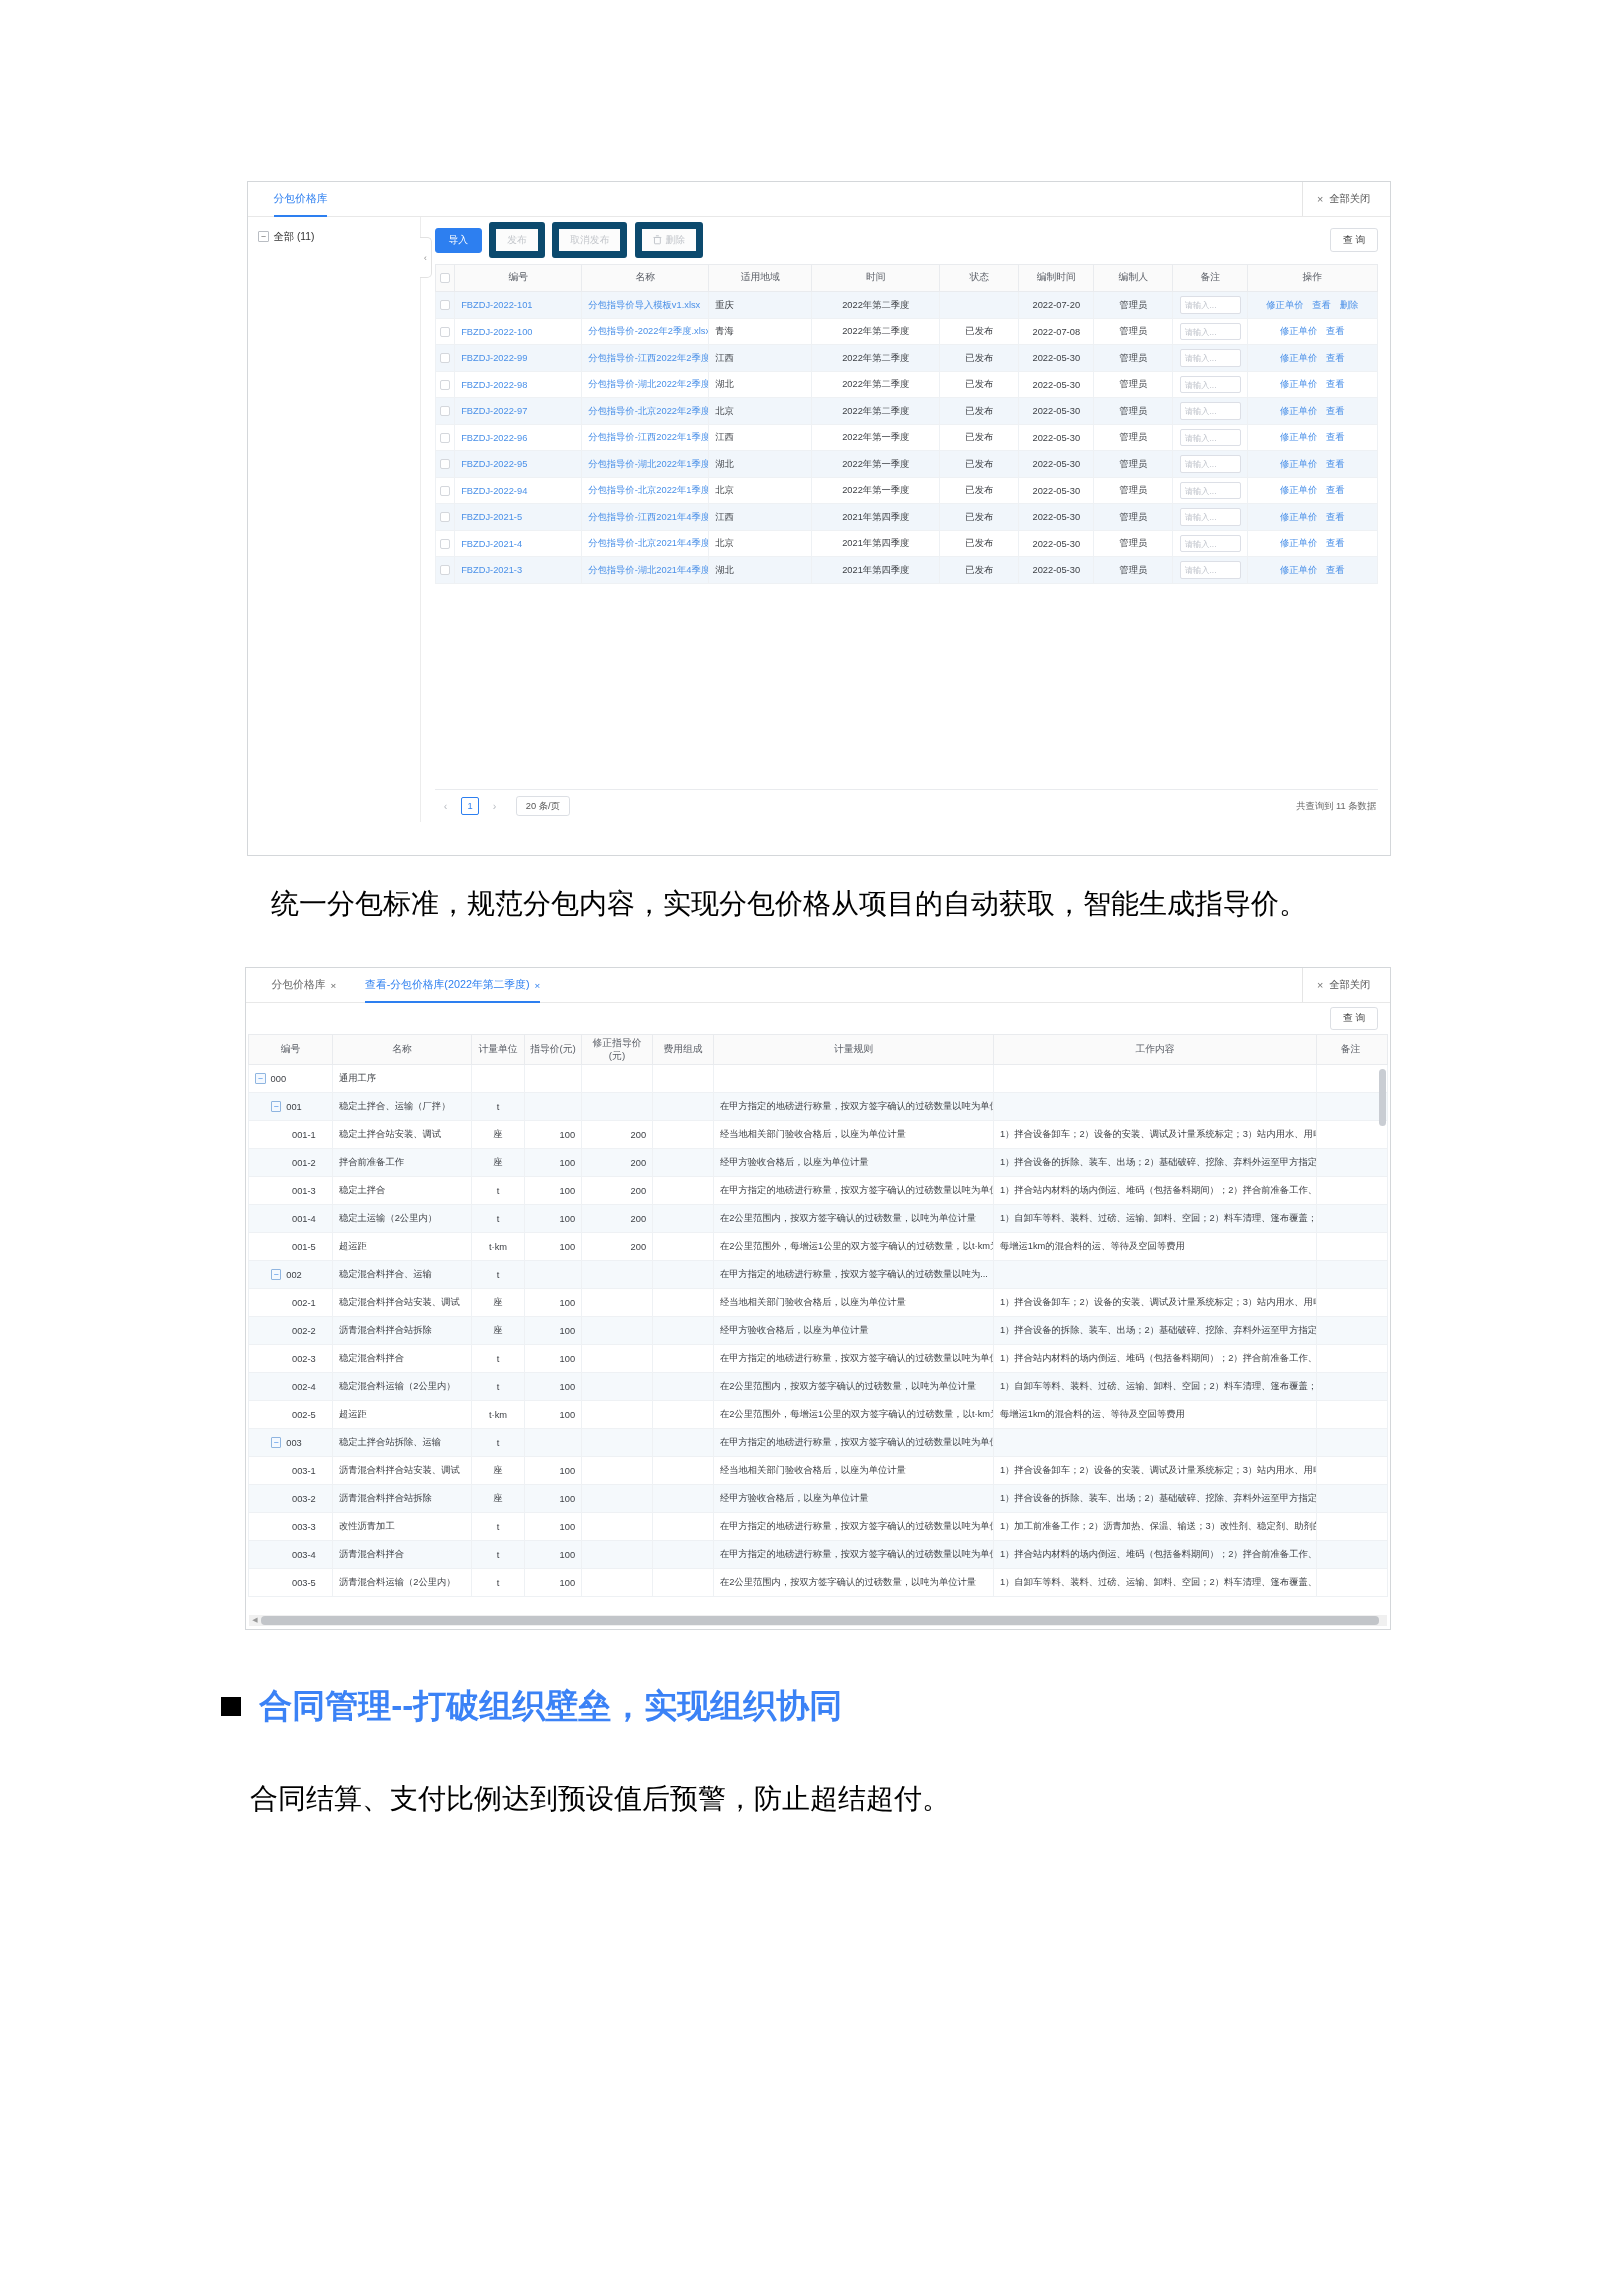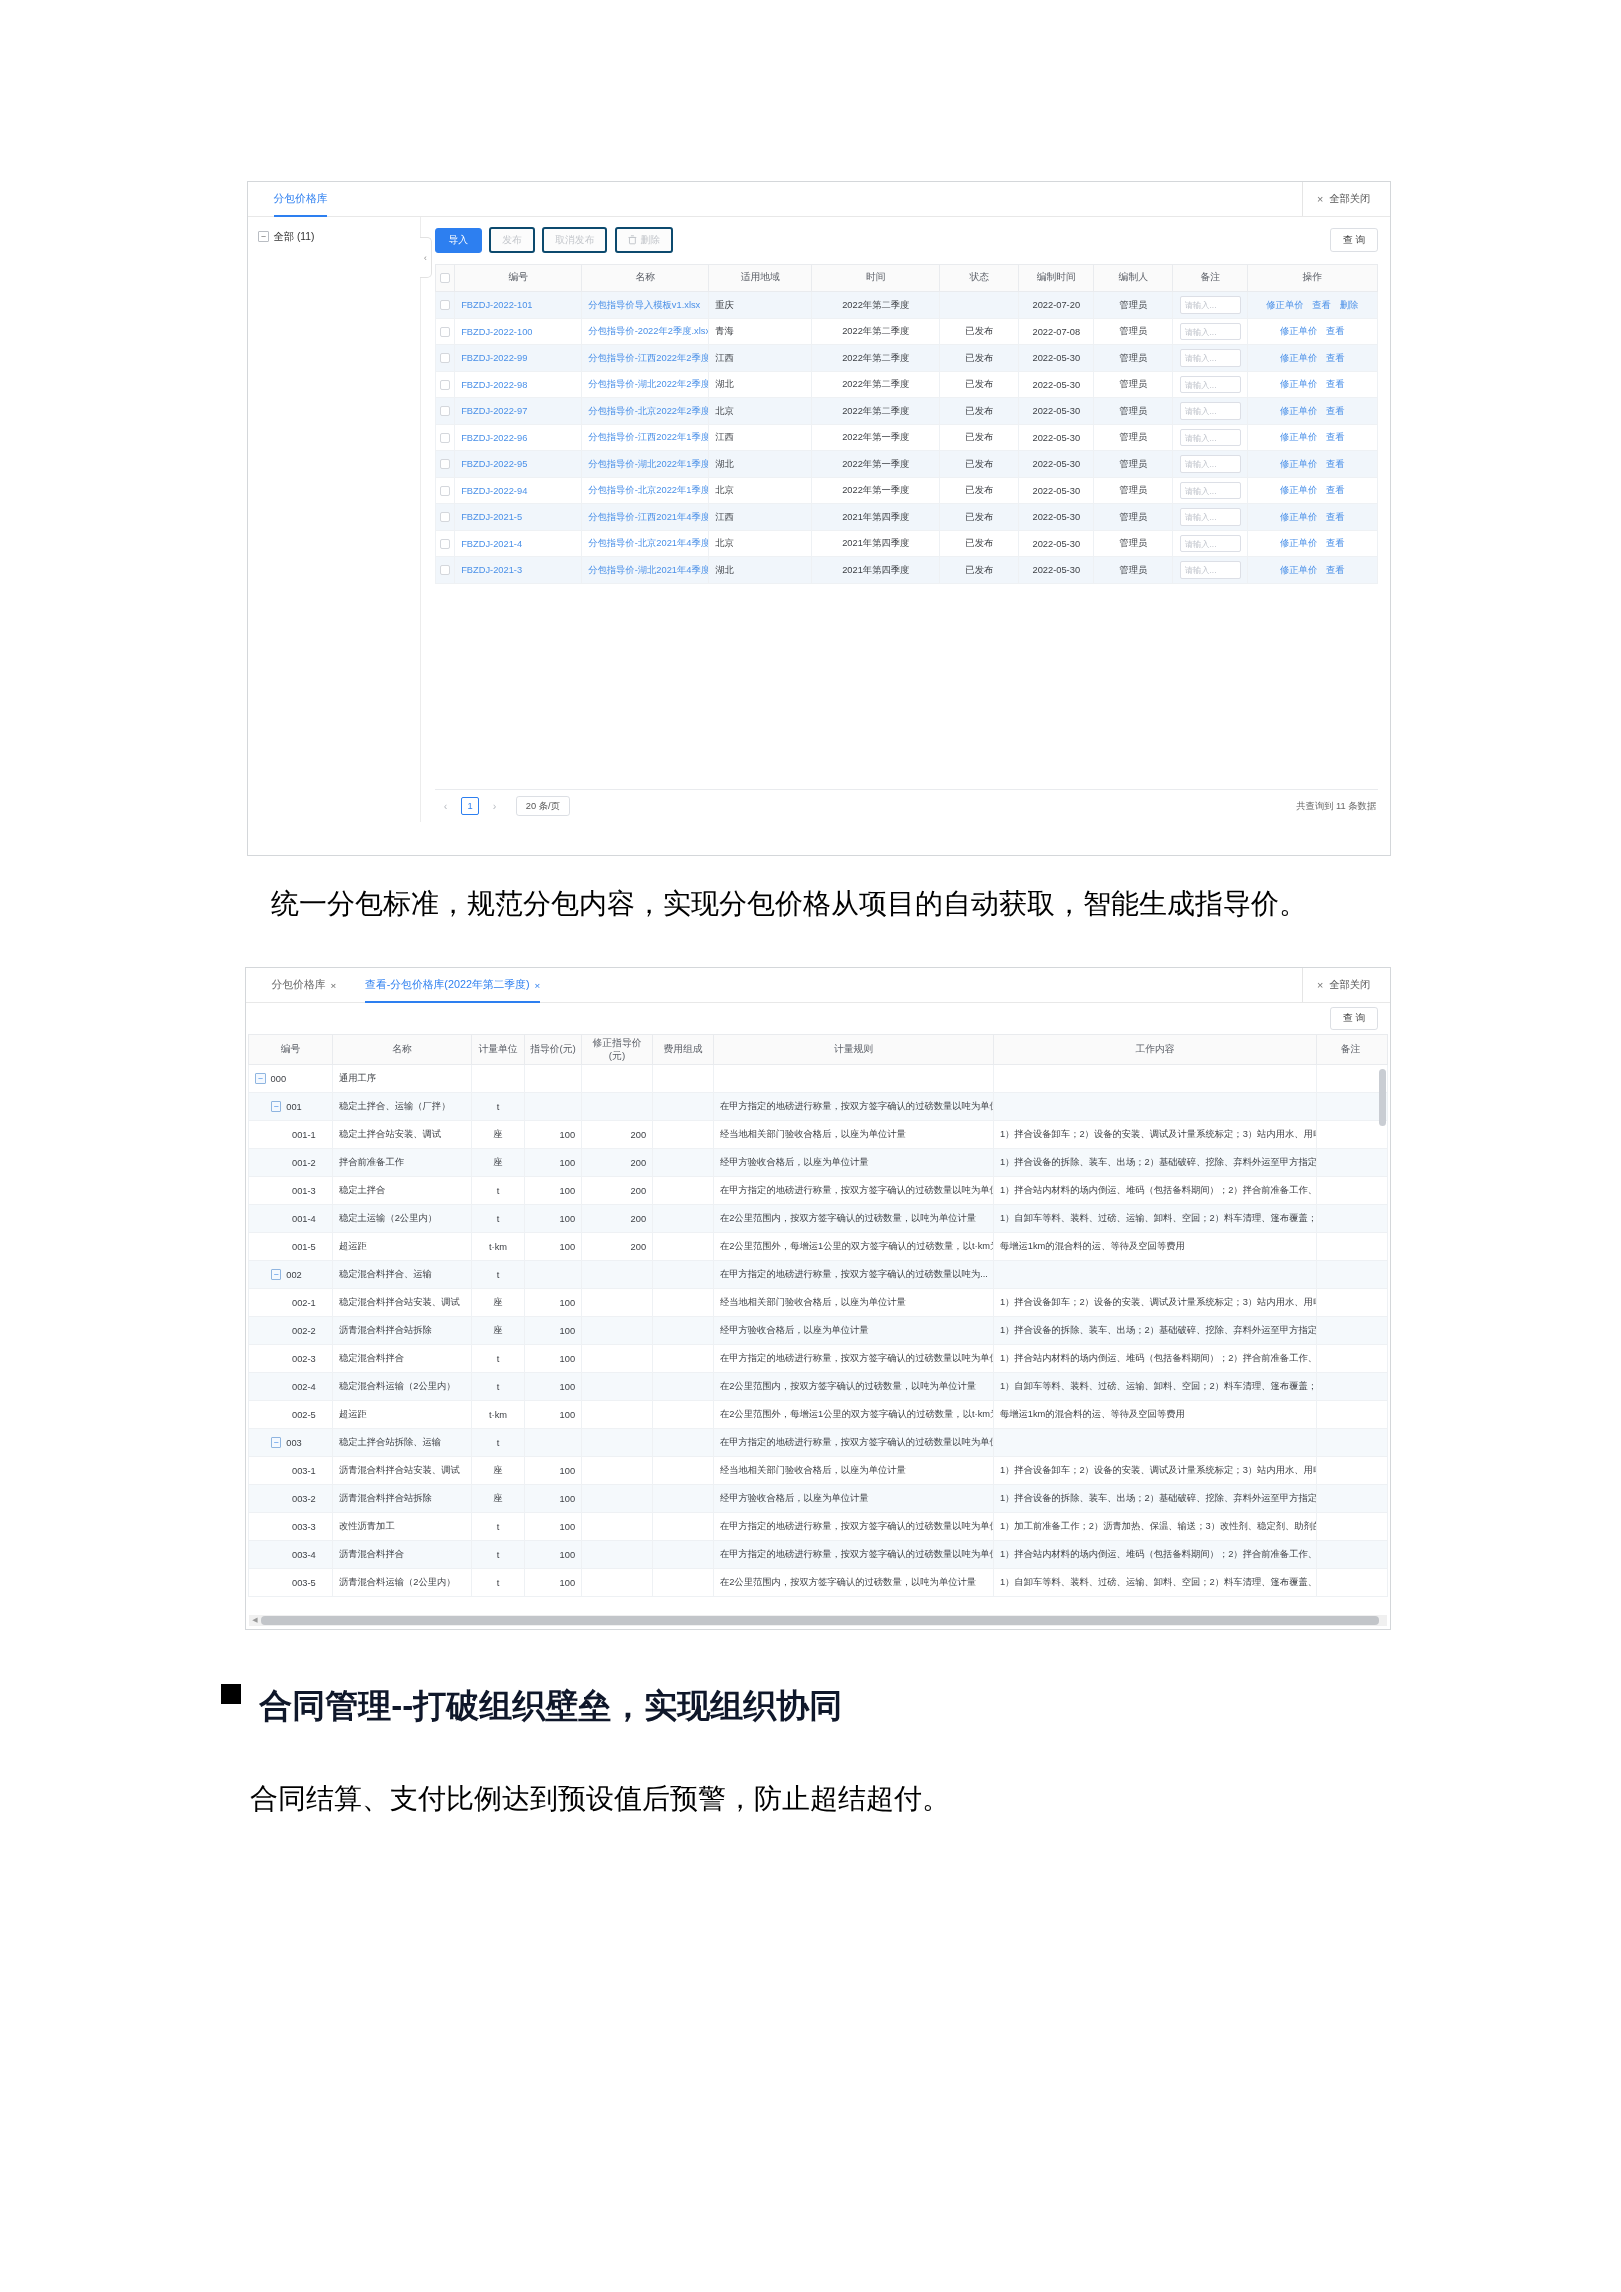--- a/index.html
+++ b/index.html
@@ -34,21 +34,21 @@
   .tree-root { display: flex; align-items: center; gap: 4.9px; height: 19.6px; color: #333; }
   .tree-item { display: flex; align-items: center; gap: 4.9px; height: 19.6px; margin: 2px 0 2px 15.7px; padding: 0 4.9px; border-radius: 2px; color: #333; }
   .tree-item.selected { background: #cde5fb; }
   .expander { width: 10.8px; height: 10.8px; border: 1px solid #b9bdc3; background: #fff; color: #666; font-size: 8.8px; line-height: 8.8px; display: inline-flex; align-items: center; justify-content: center; border-radius: 1px; flex: none; }
   .doc-icon { width: 7.8px; height: 9.8px; border: 1px solid #8d929a; border-radius: 1px; background: #fff; flex: none; }
   .collapse-handle { position: absolute; right: -11.8px; top: 19.6px; width: 11.8px; height: 41px; background: #fff; border: 1px solid #e2e2e2; border-left: none; border-radius: 0 4.9px 4.9px 0; display: flex; align-items: center; justify-content: center; color: #999; font-size: 9.8px; z-index: 3; }
 
   .s1-main { flex: 1; min-width: 0; display: flex; flex-direction: column; padding: 7.8px 11.8px 0 13.7px; }
   .toolbar { display: flex; align-items: center; gap: 7.8px; height: 31px; margin-bottom: 7.8px; }
   .btn-primary { background: #2d7ff0; color: #fff; border: 1px solid #2d7ff0; border-radius: 2.9px; font-size: 9.8px; padding: 4.9px 12.7px; }
-  .btn-disabled { background: #fcfcfc; color: #c3c6cb; border: 2px solid #0c4a6e; border-radius: 2.9px; font-size: 9.8px; padding: 4.4px 10.8px; display: inline-flex; align-items: center; gap: 3.9px; }
+  .btn-disabled { background: #fcfcfc; color: #c3c6cb; border: 7px solid #0c4a6e; border-radius: 2.9px; font-size: 9.8px; padding: 4.4px 10.8px; display: inline-flex; align-items: center; gap: 3.9px; }
   .btn-plain { background: #fff; color: #444; border: 1px solid #dcdfe4; border-radius: 2.9px; font-size: 9.8px; padding: 4.4px 11.8px; }
   .toolbar .btn-plain { margin-left: auto; }
 
   
   .grid-header { display: flex; background: #fafafa; border: 1px solid #e9ebee; }
   .gh-cell { padding: 6.9px 3.9px; font-size: 9.8px; color: #5a5e66; text-align: center; border-right: 1px solid #e9ebee; display: flex; align-items: center; justify-content: center; flex: none; }
   .gh-cell:last-child { border-right: none; }
   .grid-row { display: flex; height: 26.5px; align-items: stretch; border-bottom: 1px solid #eef1f4; border-left: 1px solid #eef1f4; border-right: 1px solid #eef1f4; background: #fff; }
   .grid-row.odd { background: #f1f6fb; }
   .g-cell { font-size: 9.3px; color: #3c3f44; padding: 0 5.9px; display: flex; align-items: center; overflow: hidden; white-space: nowrap; border-right: 1px solid #eef1f4; flex: none; }
@@ -80,21 +80,21 @@
   .expander2 { width: 10.8px; height: 10.8px; border: 1px solid #8fb5e0; background: #f4f9ff; color: #4a90e8; font-size: 8.8px; line-height: 8.8px; display: inline-flex; align-items: center; justify-content: center; border-radius: 1px; margin-right: 4.9px; flex: none; }
   .vscroll-thumb { position: absolute; right: 2px; top: 35px; width: 6.9px; height: 57px; background: #c9cdd3; border-radius: 3.9px; z-index: 2; }
   .hscroll { position: absolute; left: 2.9px; right: 2.9px; bottom: 2.9px; height: 10.8px; background: #f0f0f0; display: flex; align-items: center; }
   .hscroll-arrow { width: 11.8px; text-align: center; color: #9a9a9a; font-size: 6.9px; line-height: 10.8px; flex: none; }
   .hscroll-thumb { height: 8.8px; background: #c2c5c9; border-radius: 3.9px; flex: 1; margin-right: 7.8px; }
 
   
   .doc-paragraph { position: absolute; font-size: 28px; color: #000; white-space: nowrap; }
   #para1 { left: 271px; top: 885px; }
   #para2 { left: 250px; top: 1780px; }
-  .doc-heading { position: absolute; left: 221px; top: 1684px; display: flex; align-items: flex-start; gap: 18.6px; font-size: 33px; font-weight: bold; color: #0f172a; white-space: nowrap; }
+  .doc-heading { position: absolute; left: 221px; top: 1684px; display: flex; align-items: center; gap: 18.6px; font-size: 33px; font-weight: bold; color: #3b82f6; white-space: nowrap; }
   .bullet-square { width: 19.6px; height: 19.6px; background: #000; flex: none; }
 </style>
 </head>
 <body>
 
 <div id="shot1" class="shot">
   <div class="wtab-bar">
     <div class="wtab active">
       <span>分包价格库</span>
     </div>

